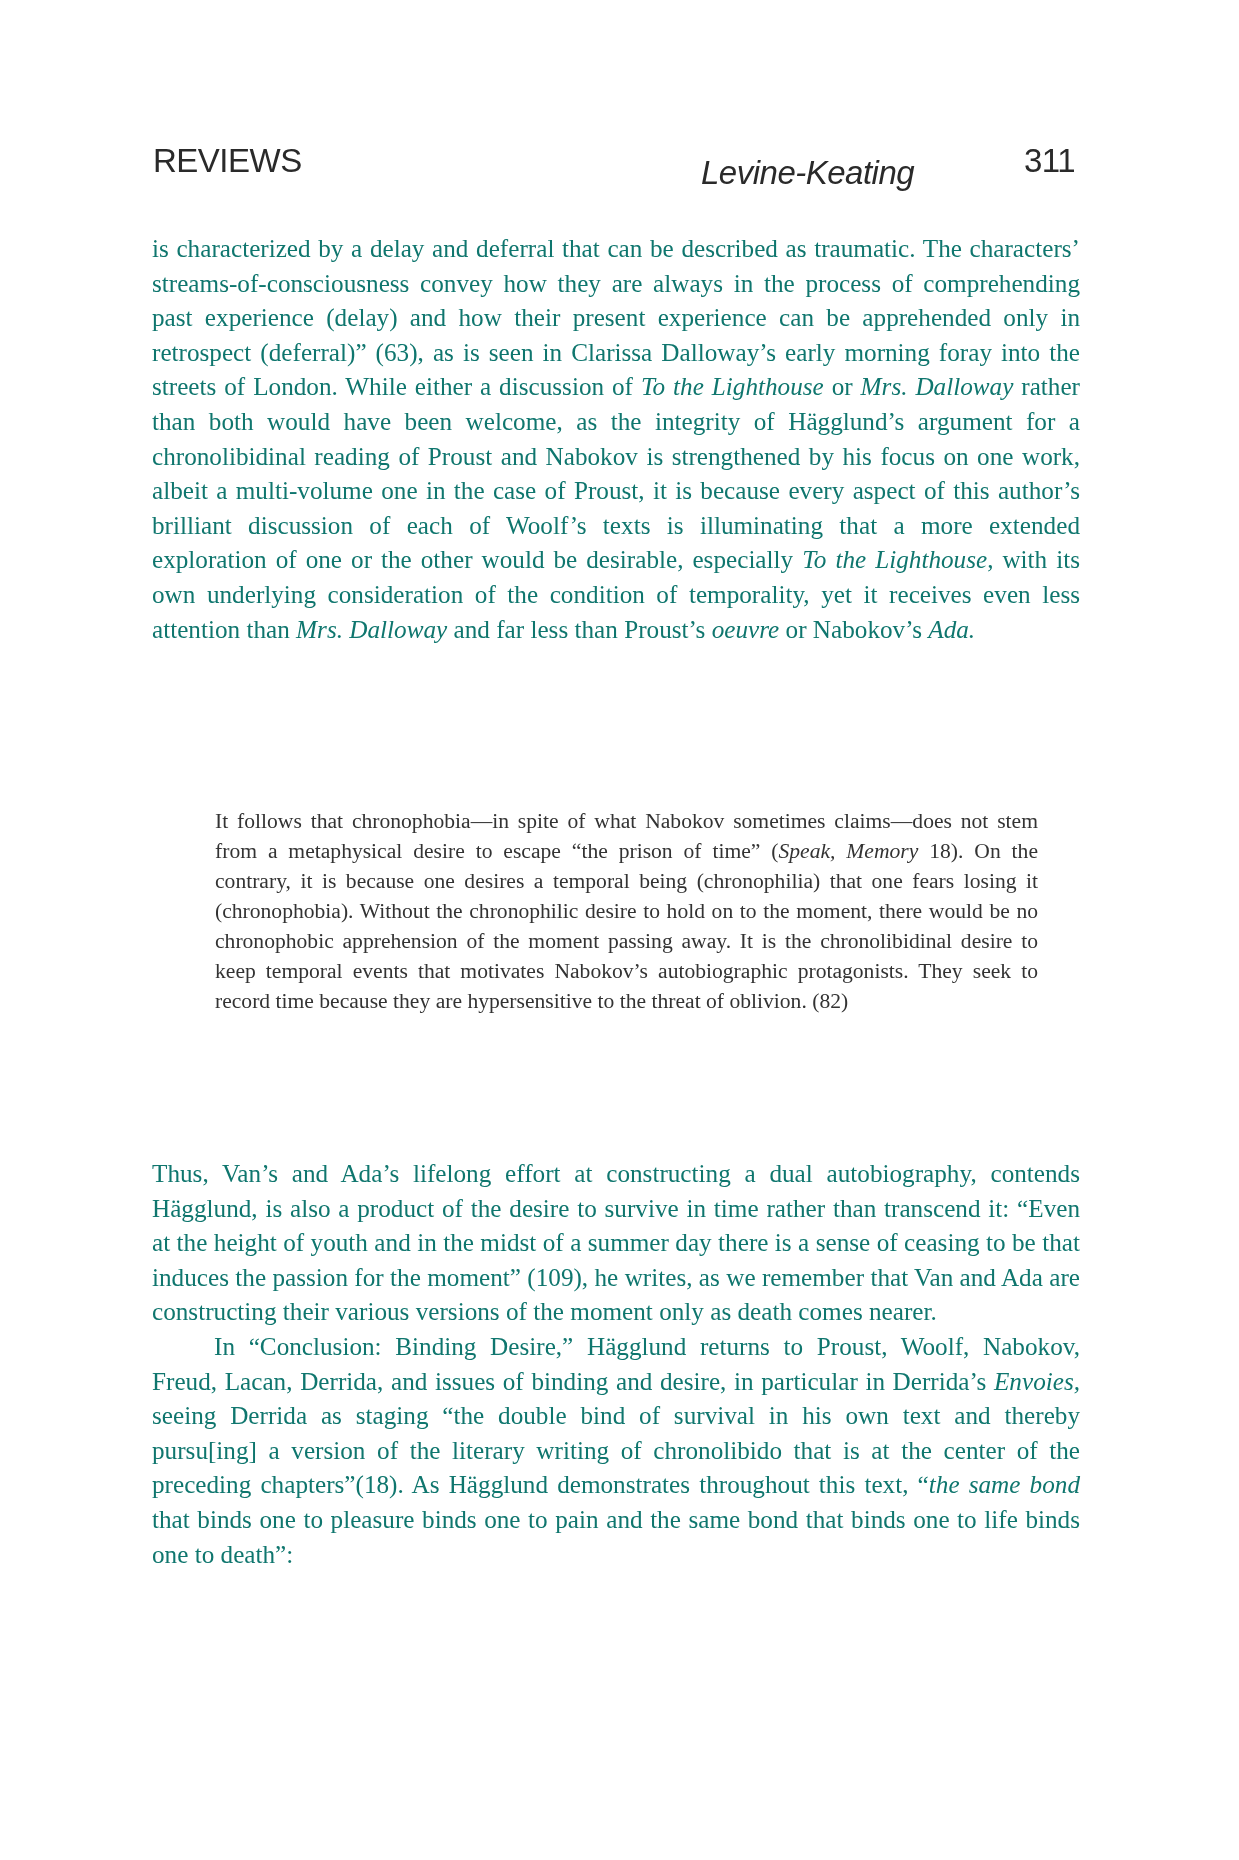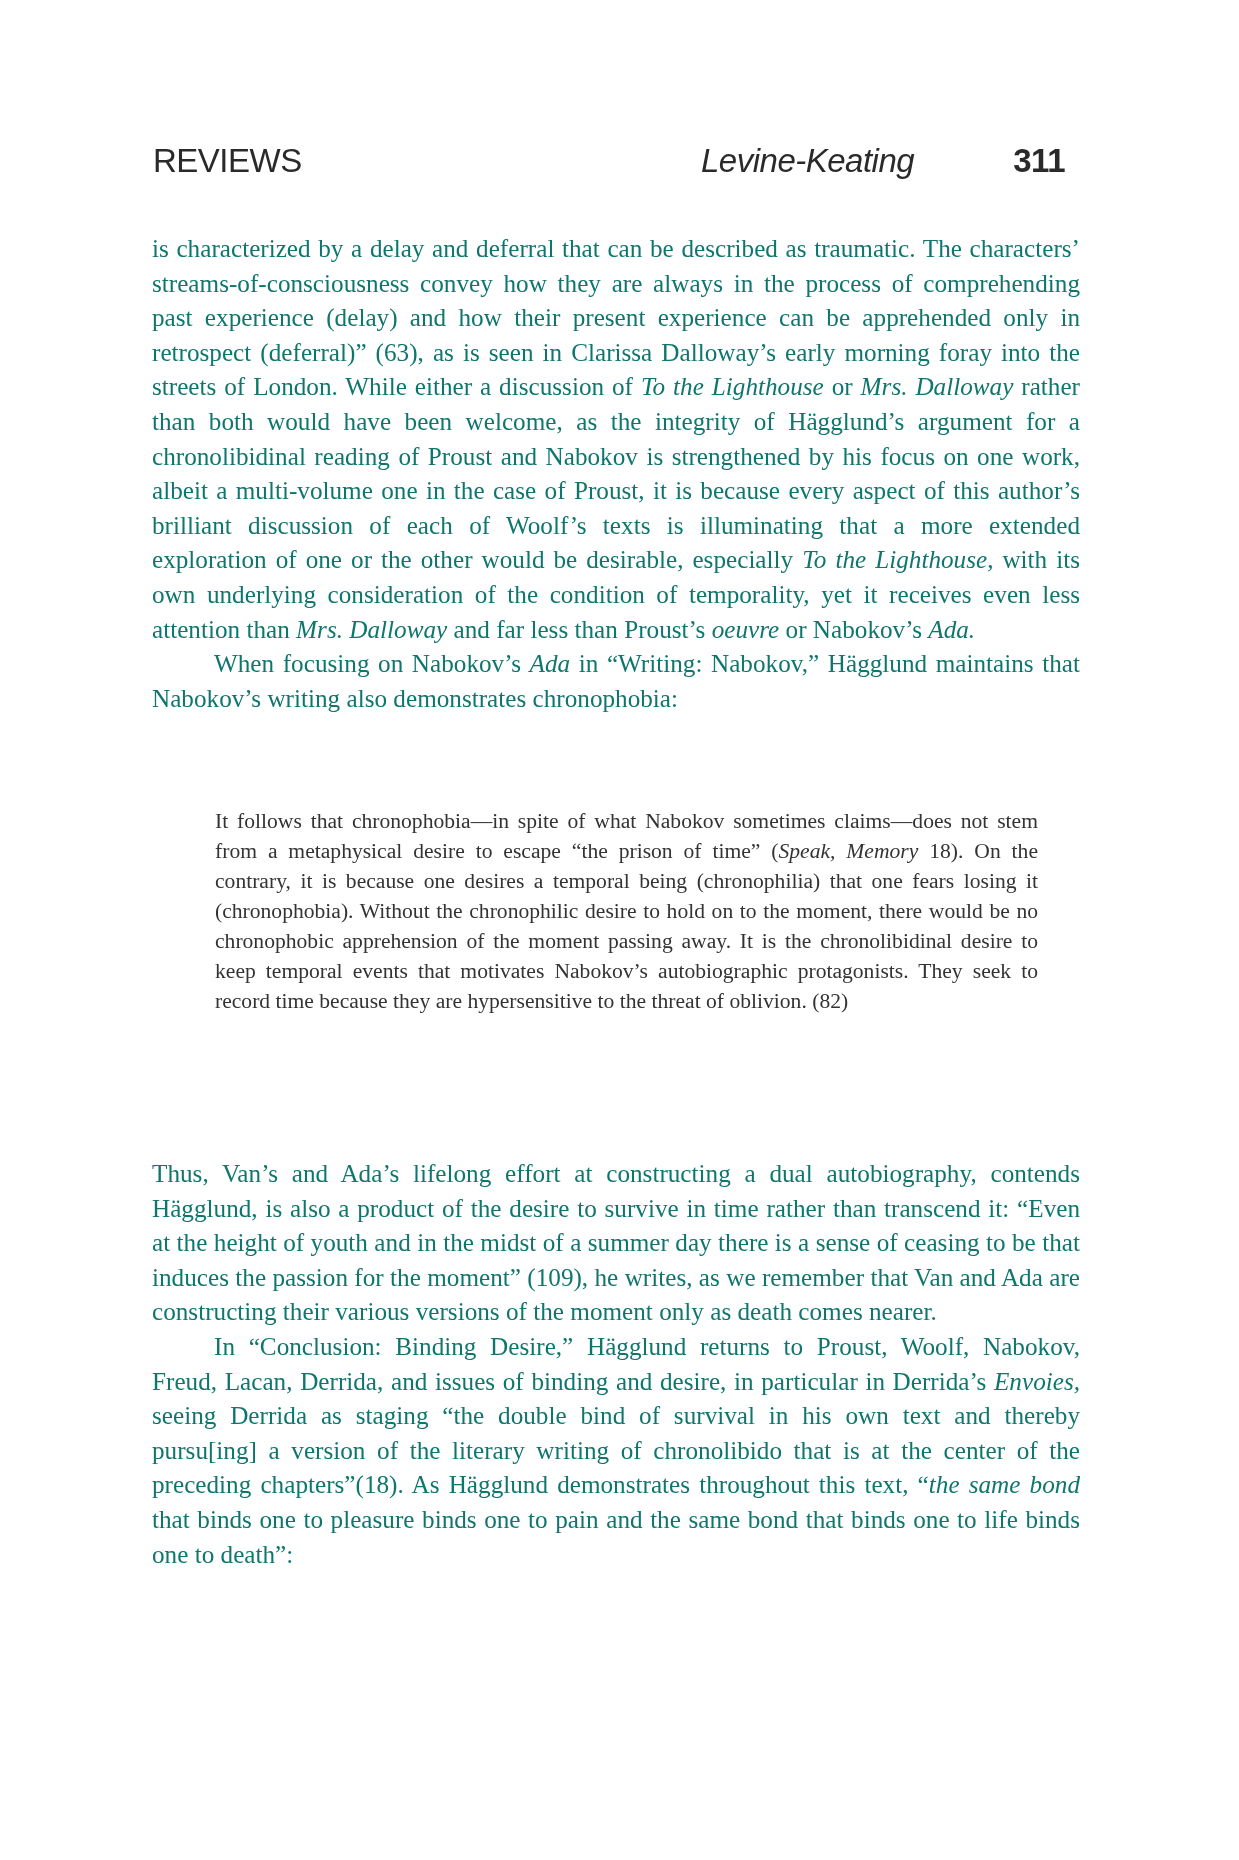--- a/index.html
+++ b/index.html
@@ -1,40 +1,39 @@
 <!DOCTYPE html>
 <html><head>
 <meta charset="utf-8">
 <style>
   html, body { margin: 0; padding: 0; background: #ffffff; }
   body { width: 1239px; height: 1860px; position: relative; overflow: hidden; color: #262626; }
   .header { position: absolute; top: 142px; left: 153px; width: 930px; height: 46px; font-family: "Liberation Sans", sans-serif; font-size: 33px; color: #2a2a2a; text-align: right; }
   .hdr-left { position: absolute; left: 0; top: 0; letter-spacing: -0.5px; }
-  .hdr-author { position: absolute; left: 548px; top: 0; font-style: italic; letter-spacing: -0.5px; }
-  .hdr-page { position: absolute; right: 18px; top: 0; letter-spacing: -0.5px; font-weight: bold; }
+  .hdr-author { position: absolute; left: 548px; top: 12px; font-style: italic; letter-spacing: -0.5px; }
+  .hdr-page { position: absolute; right: 8px; top: 0; letter-spacing: -0.5px; }
   .body-text { position: absolute; left: 152px; width: 928px; font-family: "Liberation Serif", serif; font-size: 25.2px; line-height: 34.6px; text-align: justify; color: #0f766e; }
   .p1 { top: 232px; }
   .block { position: absolute; left: 215px; width: 823px; top: 806px; font-family: "Liberation Serif", serif; font-size: 21.6px; line-height: 30px; text-align: justify; color: #333; }
   .p3 { top: 1157px; }
   p { margin: 0; }
   .indent { text-indent: 62px; }
   i { font-style: italic; }
 </style>
 </head>
 <body>
 
 <div class="header">
   <span class="hdr-left">REVIEWS</span>
   <span class="hdr-author">Levine-Keating</span>
   <span class="hdr-page">311</span>
 </div>
 
 <div class="body-text p1">
   <p><span>is characterized by a delay and deferral that can be described as traumatic. The characters’ streams-of-consciousness convey how they are always in the process of comprehending past experience (delay) and how their present experience can be apprehended only in retrospect (deferral)” (63), as is seen in Clarissa Dalloway’s early morning foray into the streets of London.  While either a discussion of </span><i>To the Lighthouse</i><span> or </span><i>Mrs. Dalloway</i><span> rather than both would have been welcome, as the integrity of Hägglund’s argument for a chronolibidinal reading of Proust and Nabokov is strengthened by his focus on one work, albeit a multi-volume one in the case of Proust, it is because every aspect of this author’s brilliant discussion of each of Woolf’s texts is illuminating that a more extended exploration of one or the other would be desirable, especially </span><i>To the Lighthouse</i><span>, with its own underlying consideration of the condition of temporality, yet it receives even less attention than </span><i>Mrs. Dalloway</i><span> and far less than Proust’s </span><i>oeuvre</i><span> or Nabokov’s </span><i>Ada.</i></p>
-  <p class="indent"><span>When focusing on Nabokov’s </span><i>Ada</i><span> in “Writing: Nabokov,” Hägglund maintains that Nabokov’s writing also demonstrates chronophobia:</span></p>
 </div>
 
 <div class="block">
   <p><span>It follows that chronophobia—in spite of what Nabokov sometimes claims—does not stem from a metaphysical desire to escape “the prison of time” (</span><i>Speak, Memory</i><span> 18). On the contrary, it is because one desires a temporal being (chronophilia) that one fears losing it (chronophobia). Without the chronophilic desire to hold on to the moment, there would be no chronophobic apprehension of the moment passing away. It is the chronolibidinal desire to keep temporal events that motivates Nabokov’s autobiographic protagonists. They seek to record time because they are hypersensitive to the threat of oblivion.  (82)</span></p>
 </div>
 
 <div class="body-text p3">
   <p><span>Thus, Van’s and Ada’s lifelong effort at constructing a dual autobiography, contends Hägglund, is also a product of the desire to survive in time rather than transcend it: “Even at the height of youth and in the midst of a summer day there is a sense of ceasing to be that induces the passion for the moment” (109), he writes, as we remember that Van and Ada are constructing their various versions of the moment only as death comes nearer.</span></p>
   <p class="indent"><span>In “Conclusion: Binding Desire,” Hägglund returns to Proust, Woolf, Nabok­ov, Freud, Lacan, Derrida, and issues of binding and desire, in particular in Derrida’s </span><i>Envoies,</i><span> seeing Derrida as staging “the double bind of survival in his own text and thereby pursu[ing] a version of the literary writing of chronolibido that is at the center of the preceding chapters”(18). As Hägglund demonstrates throughout this text, “</span><i>the same bond</i><span> that binds one to pleasure binds one to pain and the same bond that binds one to life binds one to death”:</span></p>
 </div>

